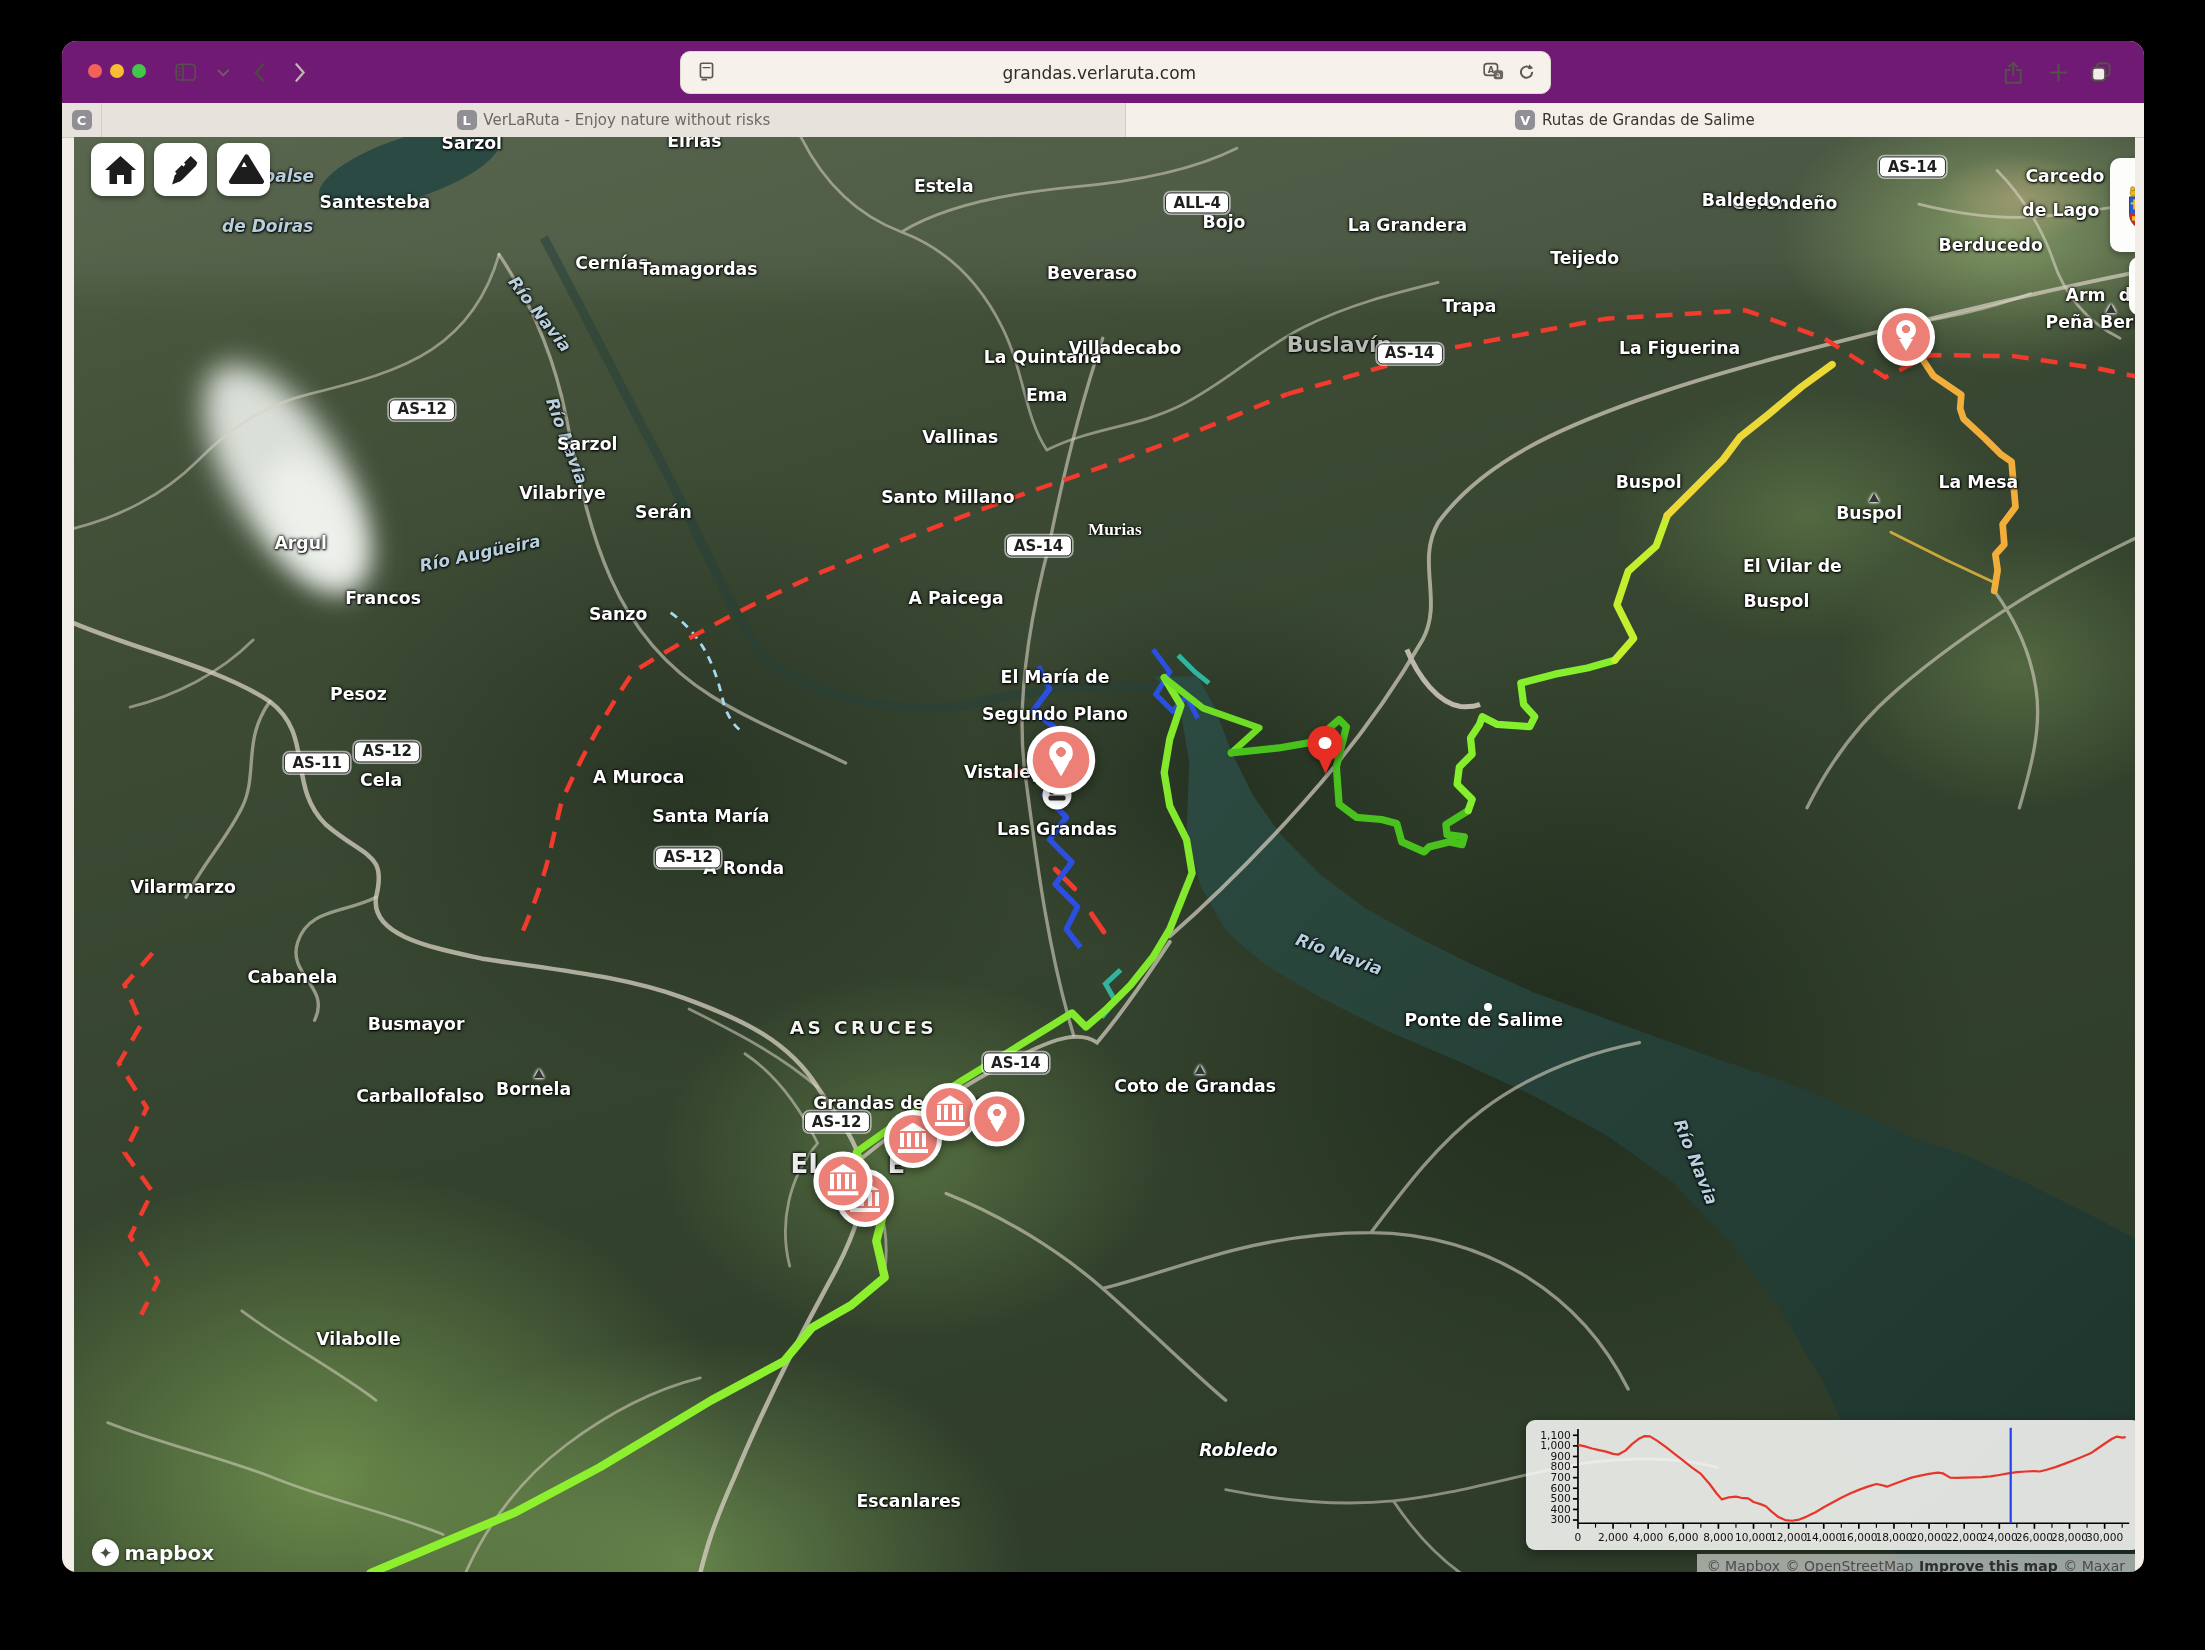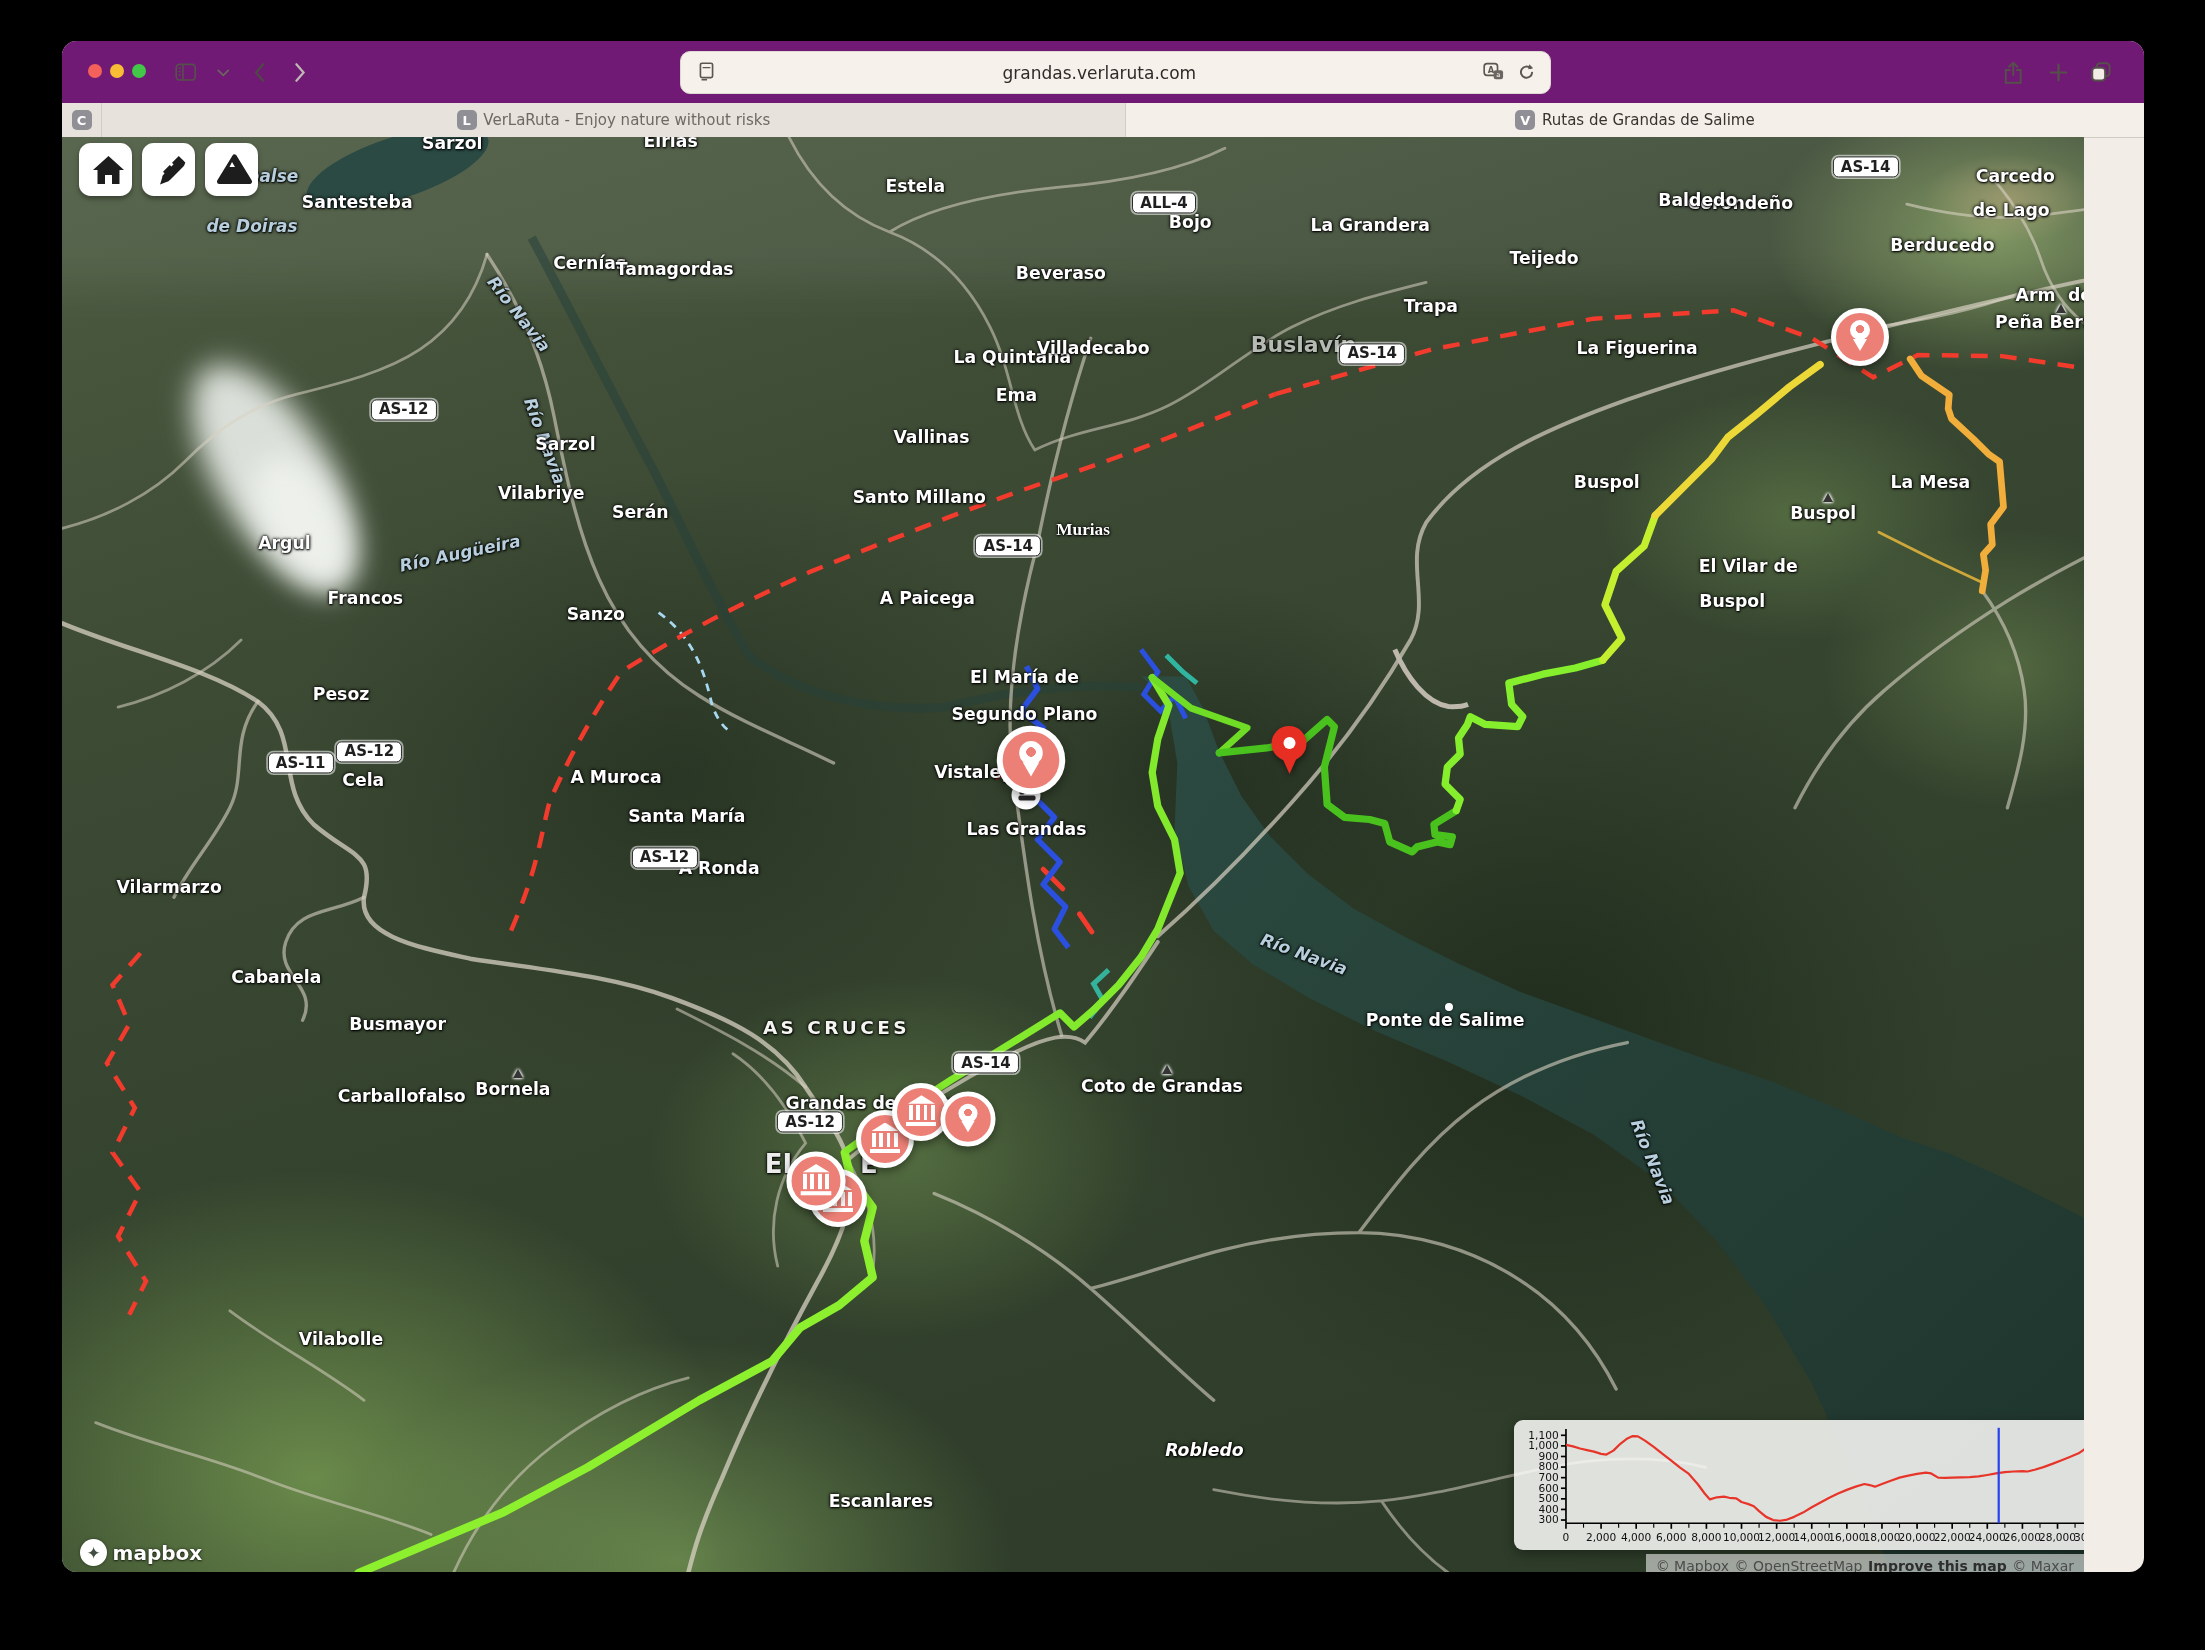--- a/index.html
+++ b/index.html
@@ -19,22 +19,22 @@
   .urltext{flex:1;text-align:center;font-size:17px;color:#2e2b28;}
   
   .tabbar{position:relative;height:34px;background:#e7e2dc;border-bottom:0.6px solid #cfcac2;display:flex;}
   .pintab{width:39px;display:flex;align-items:center;justify-content:center;border-right:0.6px solid #d2cdc5;}
   .tab{display:flex;align-items:center;justify-content:center;gap:6.7px;font-size:15px;color:#6e6963;}
   .tab1{width:1023px;border-right:0.6px solid #d2cdc5;background:#e7e2dc;}
   .tab2{flex:1;background:#f4efe9;color:#38342f;}
   .fav{width:20px;height:20px;border-radius:5px;background:#8f8f95;color:#fff;font-weight:bold;
        font-size:13px;display:flex;align-items:center;justify-content:center;}
   
-  .map{position:absolute;left:0;top:96px;width:2022px;height:1436px;overflow:hidden;
-       background:linear-gradient(163deg,#4e5c42 0%,#3d4b35 28%,#33422d 58%,#2c3a28 100%);}
+  .map{position:absolute;left:12px;top:96px;width:2022px;height:1436px;overflow:hidden;
+       background:linear-gradient(163deg,#4e5c42 0%,#3d4b35 28%,#33422d 58%,#2c3a28 100%);padding-left:39px;}
   .tpatch{position:absolute;border-radius:50%;pointer-events:none;}
   .svgart{position:absolute;left:0;top:0;z-index:1;}
   
   .lbllayer,.shieldlayer,.mklayer{position:absolute;left:0;top:0;width:100%;height:100%;}
   .lbllayer{z-index:2}.shieldlayer{z-index:3}.mklayer{z-index:4}
   .lbl{position:absolute;transform:translate(-50%,-50%);white-space:nowrap;color:#fff;font-weight:700;
        font-size:17.3px;text-shadow:0 0 3.9px rgba(0,0,0,.95),0 0 2.2px rgba(0,0,0,.9),0.6px 1.1px 1.7px rgba(0,0,0,.8);}
   .lbl.caps{letter-spacing:3.4px;font-size:18.5px;color:#f4f4f0;}
   .lbl.water{font-style:italic;font-weight:600;color:#b7cedd;font-size:17px;}
   .lbl.gray{color:#b5bab2;font-size:22px;}

